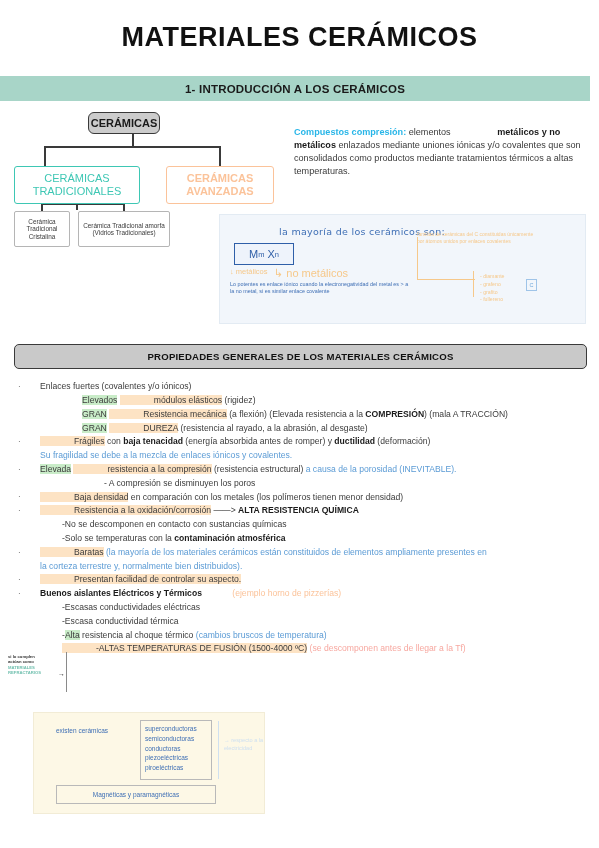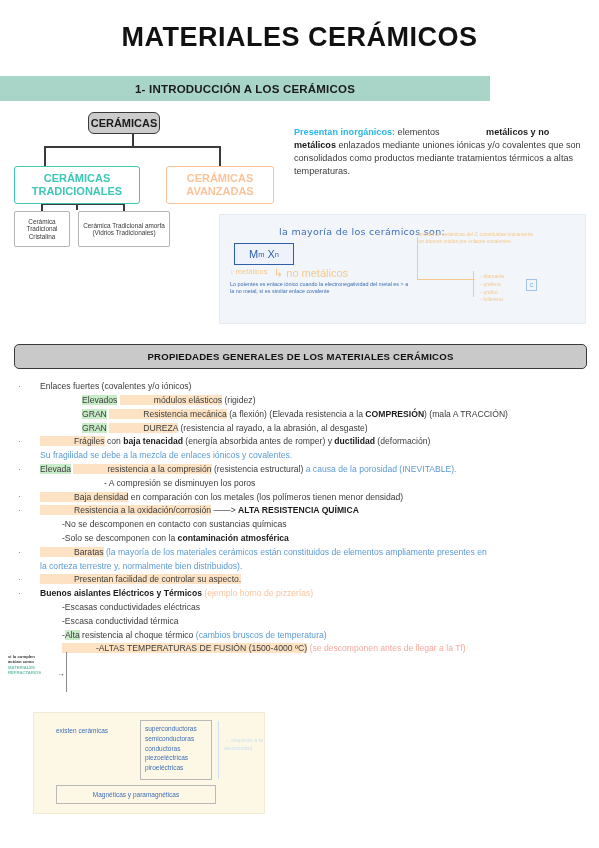--- a/index.html
+++ b/index.html
@@ -11,40 +11,40 @@
   .page{position:relative;width:599px;height:848px;}
 
   
   .doc-title{
     position:absolute;left:0;top:22px;width:599px;text-align:center;
     font-size:27px;font-weight:bold;letter-spacing:.5px;color:#111;
   }
 
   
   .section-banner{
-    position:absolute;left:0;top:76px;width:490px;height:25px;
+    position:absolute;left:0;top:76px;width:590px;height:25px;
     background:#a8d5c8;display:flex;align-items:center;justify-content:center;
   }
   .section-banner span{font-size:11.5px;font-weight:bold;color:#1a1a1a;letter-spacing:.2px;}
 
   
   .tree{position:absolute;left:0;top:112px;width:290px;height:140px;}
   .node{
     position:absolute;box-sizing:border-box;display:flex;align-items:center;
     justify-content:center;text-align:center;line-height:1.15;
   }
   .node-root{
     left:88px;top:0px;width:72px;height:22px;background:#cccccc;
     border:1.5px solid #3a3a3a;border-radius:6px;
     font-size:11px;font-weight:bold;color:#1a1a1a;
   }
   .node-trad{
     left:14px;top:54px;width:126px;height:38px;background:#fff;
     border:1.8px solid #3ec7b4;border-radius:3px;
-    font-size:11px;font-weight:bold;color:#3ec7b4;
+    font-size:11px;font-weight:normal;color:#3ec7b4;
   }
   .node-avan{
     left:166px;top:54px;width:108px;height:38px;background:#fff;
     border:1.5px solid #fbc39a;border-radius:3px;
     font-size:11px;font-weight:bold;color:#fbc39a;
   }
   .node-leaf{
     background:#fff;border:1px solid #b5b5b5;border-radius:2px;
     font-size:6.4px;color:#3a3a3a;padding:2px;
   }
@@ -107,21 +107,21 @@
   .bullet{position:absolute;left:18px;top:3px;width:3px;height:3px;color:#6a6a6a;font-size:8px;line-height:1;}
   .lvl1{padding-left:40px;}
   .lvl2{padding-left:82px;}
   .lvl3{padding-left:104px;}
   .lvl-sub{padding-left:62px;}
   .ind-cont{padding-left:40px;}
 
   .hl-green{background:#c9ecc8;}
   .hl-orange{background:#fde3c4;padding-left:34px;}
   .t-blue{color:#5b9bd5;}
-  .t-peach{color:#fbc39a;}
+  .t-peach{color:#fbc39a;margin-left:28px;}
   .t-pink{color:#f7a8a0;}
   .b{font-weight:bold;color:#1b1b1b;}
 
   
   .margin-note{
     position:absolute;left:8px;top:654px;width:50px;
     font-size:4.2px;line-height:1.3;font-weight:bold;color:#333;
   }
   .margin-note .refr{color:#6fbfae;}
   .margin-arrow{position:absolute;left:58px;top:670px;font-size:7px;color:#222;}
@@ -169,21 +169,21 @@
     <div class="ln ln-v-r2"></div>
 
     <div class="node node-root">CERÁMICAS</div>
     <div class="node node-trad">CERÁMICAS TRADICIONALES</div>
     <div class="node node-avan">CERÁMICAS AVANZADAS</div>
     <div class="node node-leaf leaf-1">Cerámica Tradicional Cristalina</div>
     <div class="node node-leaf leaf-2">Cerámica Tradicional amorfa (Vidrios Tradicionales)</div>
   </div>
 
   <div class="intro-para">
-    <span class="lbl">Presentan inorgánicos:</span><span> elementos </span><b>metálicos y no metálicos</b><span> enlazados mediante uniones iónicas y/o covalentes que son consolidados como productos mediante tratamientos térmicos a altas temperaturas.</span>
+    <span class="lbl">Compuestos compresión:</span><span> elementos </span><b>metálicos y no metálicos</b><span> enlazados mediante uniones iónicas y/o covalentes que son consolidados como productos mediante tratamientos térmicos a altas temperaturas.</span>
   </div>
 
   <div class="note1">
     <div class="hw hw-title">la mayoría de los cerámicos son:</div>
     <div class="hw-formula">
       <span>M</span><sub>m</sub>&nbsp;<span>X</span><sub>n</sub>
     </div>
     <div class="hw-met">↓ <span>metálicos</span></div>
     <div class="hw-nomet">↳ <span>no metálicos</span></div>
     <div class="hw-small1">Lo potentes es enlace iónico cuando la electronegatividad del metal es &gt; a la no metal, si es similar enlace covalente</div>
@@ -209,21 +209,21 @@
       <div class="row lvl2"><span class="hl-green">Elevados</span><span> </span><span class="hl-orange">módulos elásticos</span><span> (rigidez)</span></div>
       <div class="row lvl2"><span class="hl-green">GRAN</span><span> </span><span class="hl-orange">Resistencia mecánica</span><span> (a flexión) (Elevada resistencia a la </span><span class="b">COMPRESIÓN</span><span>) (mala A TRACCIÓN)</span></div>
       <div class="row lvl2"><span class="hl-green">GRAN</span><span> </span><span class="hl-orange">DUREZA</span><span> (resistencia al rayado, a la abrasión, al desgaste)</span></div>
       <div class="row lvl1"><span class="bullet">·</span><span class="hl-orange">Frágiles</span><span> con </span><span class="b">baja tenacidad</span><span> (energía absorbida antes de romper) y </span><span class="b">ductilidad</span><span> (deformación)</span></div>
       <div class="row ind-cont"><span class="t-blue">Su fragilidad se debe a la mezcla de enlaces iónicos y covalentes.</span></div>
       <div class="row lvl1"><span class="bullet">·</span><span class="hl-green">Elevada</span><span> </span><span class="hl-orange">resistencia a la compresión</span><span> (resistencia estructural) </span><span class="t-blue">a causa de la porosidad (INEVITABLE).</span></div>
       <div class="row lvl3"><span>- A compresión se disminuyen los poros</span></div>
       <div class="row lvl1"><span class="bullet">·</span><span class="hl-orange">Baja densidad</span><span> en comparación con los metales (los polímeros tienen menor densidad)</span></div>
       <div class="row lvl1"><span class="bullet">·</span><span class="hl-orange">Resistencia a la oxidación/corrosión</span><span> ——&gt; </span><span class="b">ALTA RESISTENCIA QUÍMICA</span></div>
       <div class="row lvl-sub"><span>-No se descomponen en contacto con sustancias químicas</span></div>
-      <div class="row lvl-sub"><span>-Solo se descomponen con la </span><span class="b">contaminación atmosférica</span></div>
+      <div class="row lvl-sub"><span>-Solo se temperaturas con la </span><span class="b">contaminación atmosférica</span></div>
       <div class="row lvl1"><span class="bullet">·</span><span class="hl-orange">Baratas</span><span class="t-blue"> (la mayoría de los materiales cerámicos están constituidos de elementos ampliamente presentes en</span></div>
       <div class="row ind-cont"><span class="t-blue">la corteza terrestre y, normalmente bien distribuidos).</span></div>
       <div class="row lvl1"><span class="bullet">·</span><span class="hl-orange">Presentan facilidad de controlar su aspecto.</span></div>
       <div class="row lvl1"><span class="bullet">·</span><span class="b">Buenos aislantes Eléctricos y Térmicos</span><span class="t-peach"> (ejemplo horno de pizzerías)</span></div>
       <div class="row lvl-sub"><span>-Escasas conductividades eléctricas</span></div>
       <div class="row lvl-sub"><span>-Escasa conductividad térmica</span></div>
       <div class="row lvl-sub"><span>-</span><span class="hl-green">Alta</span><span> resistencia al choque térmico </span><span class="t-blue">(cambios bruscos de temperatura)</span></div>
       <div class="row lvl-sub"><span class="hl-orange">-ALTAS TEMPERATURAS DE FUSIÓN (1500-4000 ºC)</span><span> </span><span class="t-pink">(se descomponen antes de llegar a la Tf)</span></div>
     </div>
 

